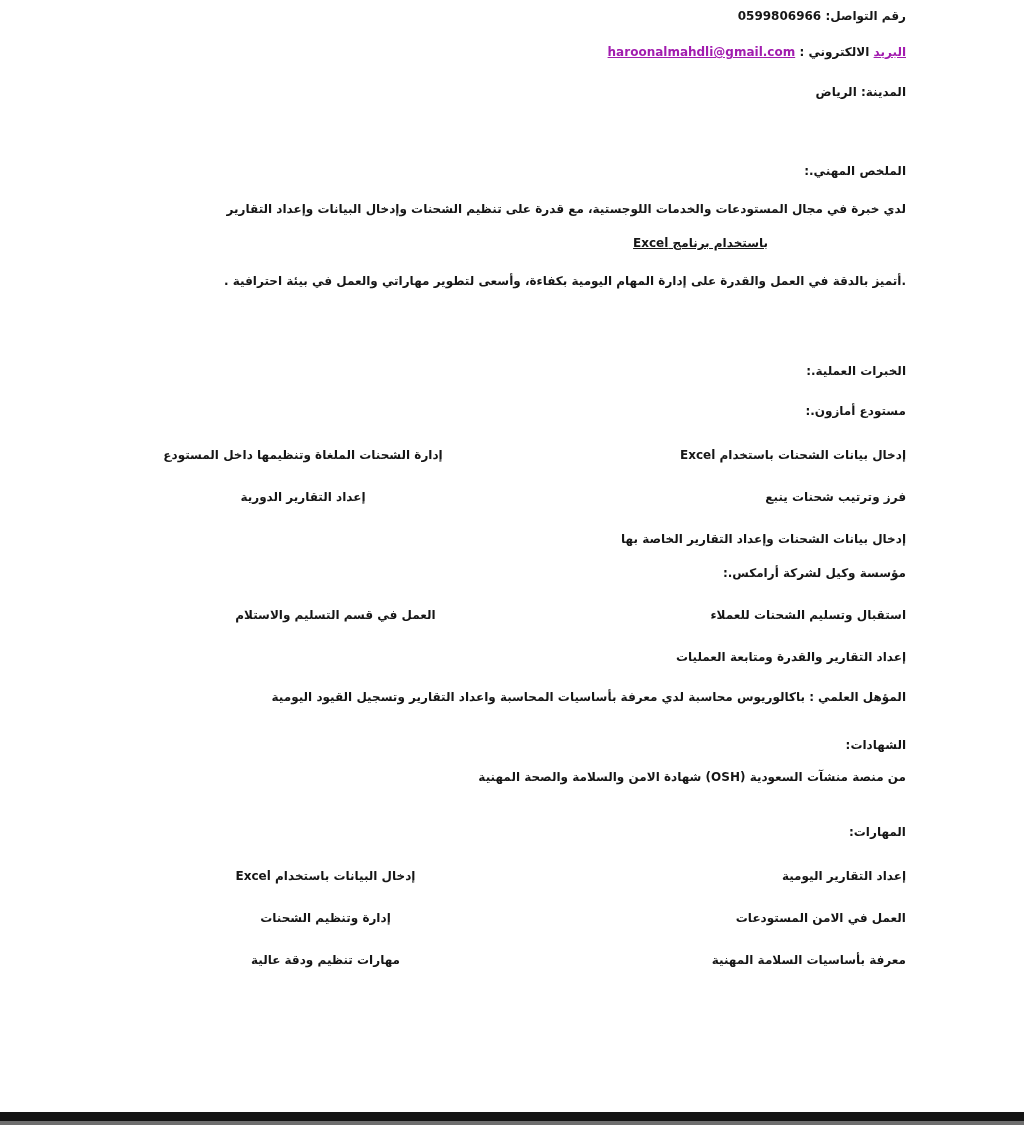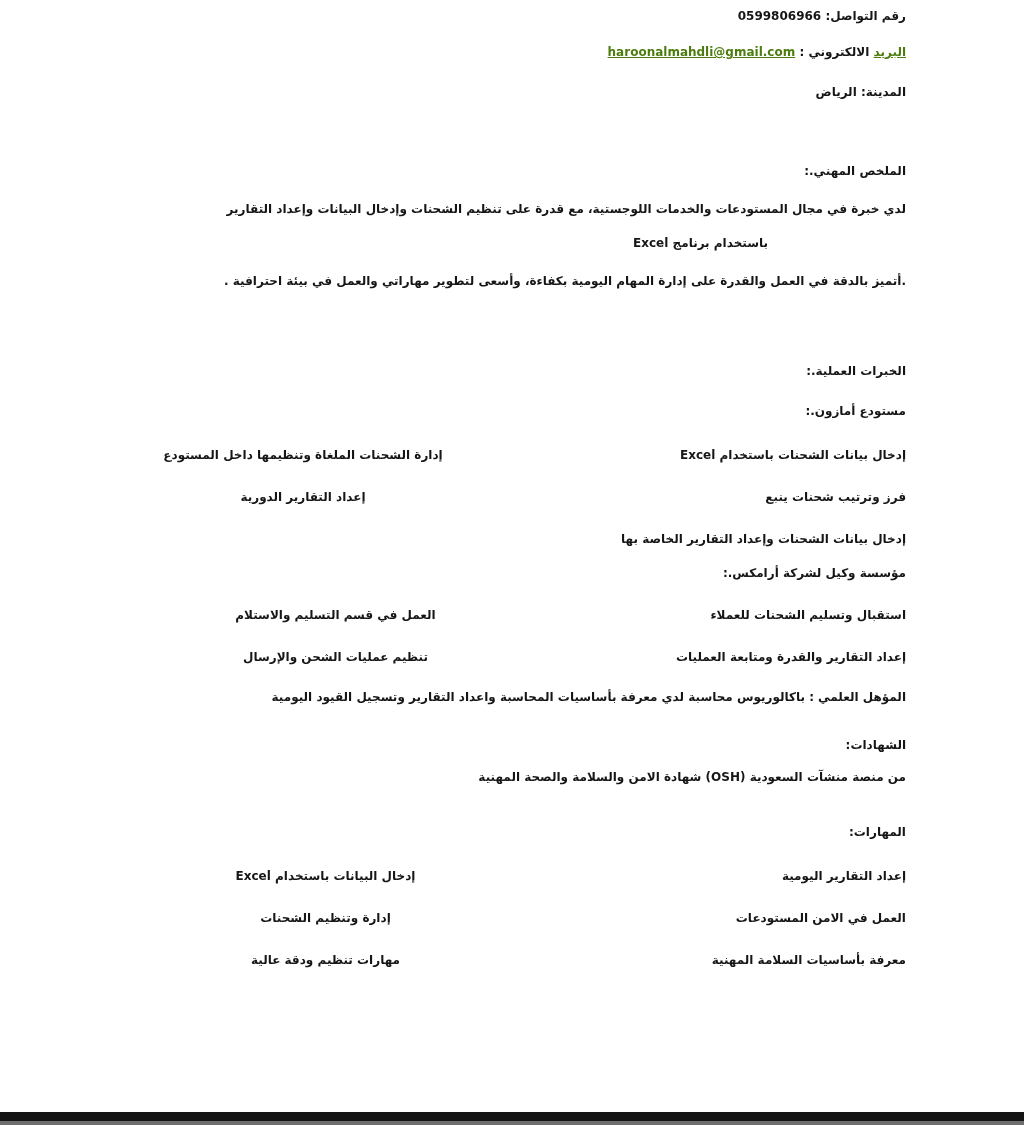--- a/index.html
+++ b/index.html
@@ -13,28 +13,28 @@
   }
   .page {
     position:absolute; inset:0;
     direction:rtl;
     text-align:right;
     padding:2px 118px 0 60px;
     font-size:12px;
     line-height:26px;
   }
   .line { white-space:nowrap; }
-  .lnk { color:#4d7c0f; text-decoration:underline; cursor:pointer; }
+  .lnk { color:#a21caf; text-decoration:underline; cursor:pointer; }
   .cols { display:flex; margin-bottom:16px; }
   .c1 { flex:0 0 auto; text-align:right; }
   .c2 { flex:1 1 auto; text-align:center; }
   .t-amazon .c1 { width:360px; }
   .t-aramex .c1 { width:295px; }
   .t-skills .c1 { width:315px; }
-  .indent { padding-left:0; margin-left:0; margin-right:138px; }
+  .indent { padding-left:0; margin-left:0; margin-right:138px;text-decoration:underline; }
   .bar-black { position:absolute; left:0; right:0; bottom:4px; height:9px; background:#141414; }
   .bar-gray  { position:absolute; left:0; right:0; bottom:0;  height:4px; background:#6e6e6e; }
 </style>
 </head>
 <body>
 
 <div class="page">
 
   <div class="line" style="margin-top:1px">
     <span>رقم التواصل:</span>
@@ -73,21 +73,20 @@
 
   <div class="line" style="margin-top:8px">مؤسسة وكيل لشركة أرامكس.:</div>
 
   <div style="margin-top:16px">
     <div class="cols t-aramex">
       <div class="c1 line">استقبال وتسليم الشحنات للعملاء</div>
       <div class="c2 line">العمل في قسم التسليم والاستلام</div>
     </div>
     <div class="cols t-aramex">
       <div class="c1 line">إعداد التقارير والقدرة ومتابعة العمليات</div>
-      <div class="c2 line">تنظيم عمليات الشحن والإرسال</div>
     </div>
   </div>
 
   <div class="line" style="margin-top:-2px">المؤهل العلمي : باكالوريوس محاسبة لدي معرفة بأساسيات المحاسبة واعداد التقارير وتسجيل القيود اليومية</div>
 
   <div class="line" style="margin-top:22px">الشهادات:</div>
   <div class="line" style="margin-top:6px">من منصة منشآت السعودية  (OSH) شهادة الامن والسلامة والصحة المهنية</div>
 
   <div class="line" style="margin-top:29px">المهارات:</div>
 

